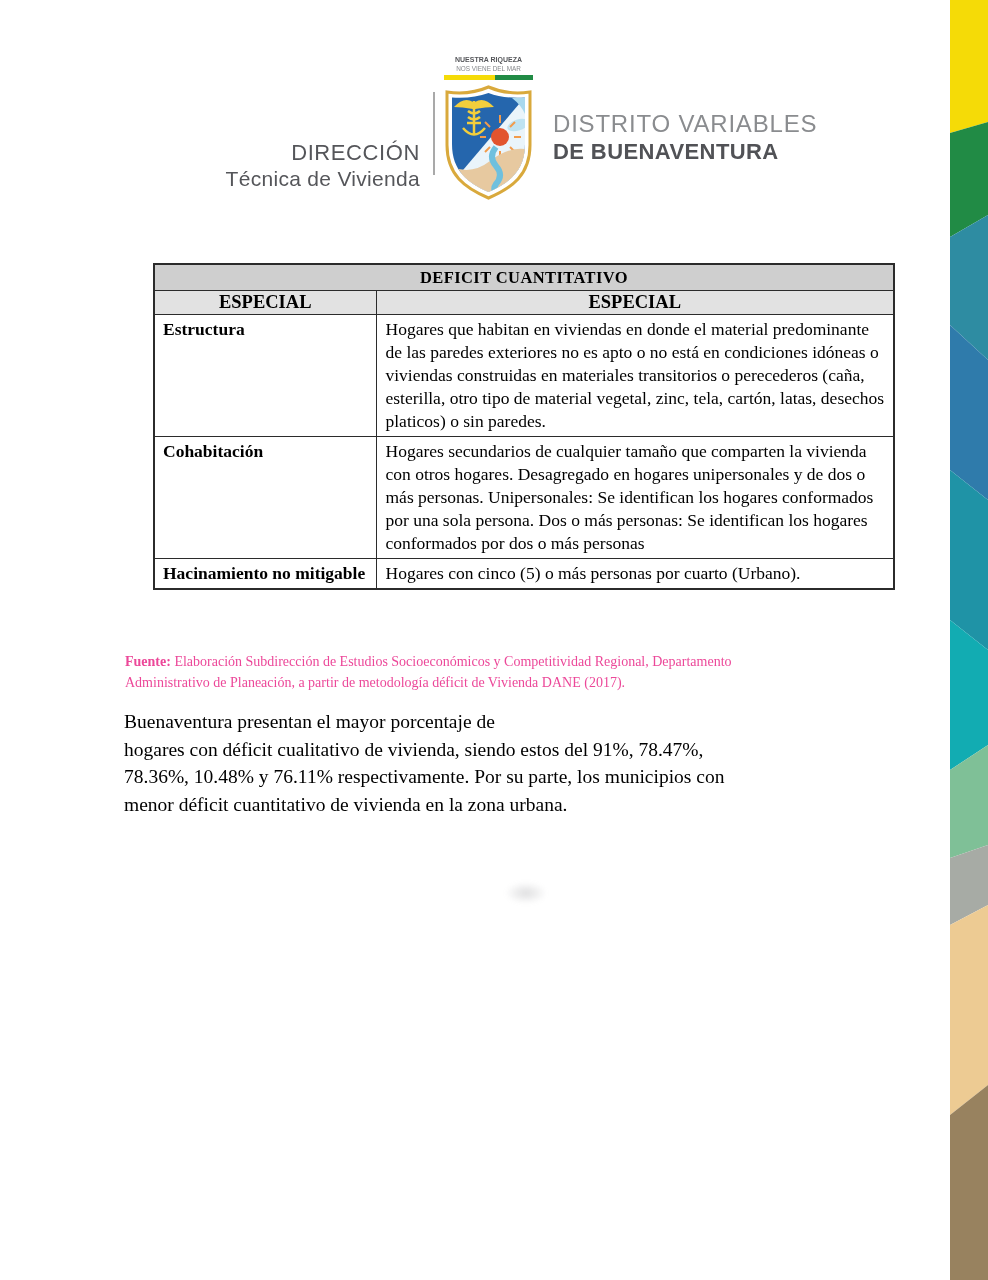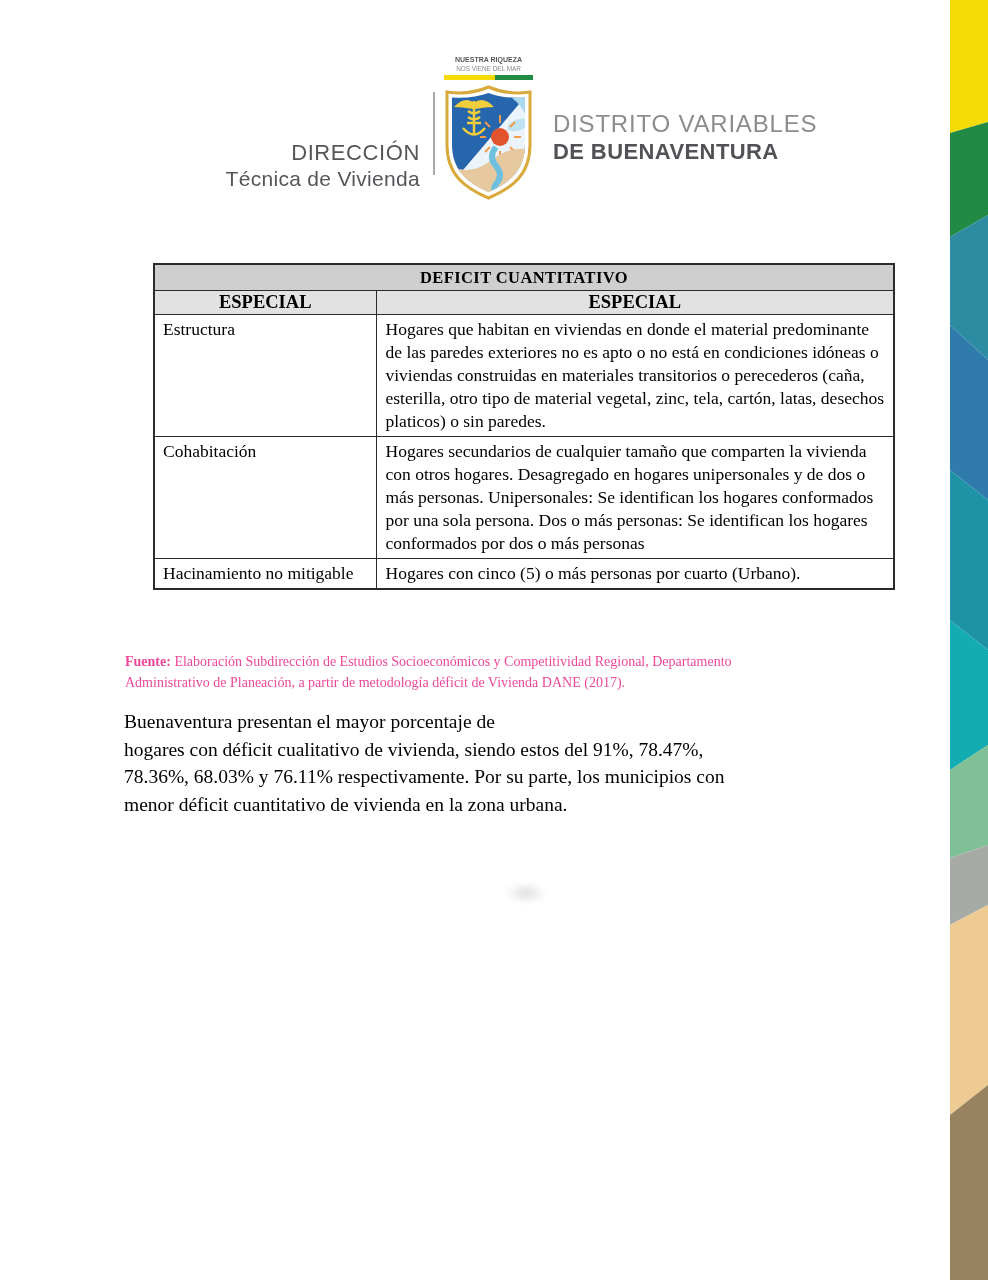--- a/index.html
+++ b/index.html
@@ -25,21 +25,21 @@
   .hdr-right .l1 { font-size:24px; color:#8a8c8f; letter-spacing:.8px; }
   .hdr-right .l2 { font-size:22px; font-weight:bold; color:#515256; letter-spacing:.4px; margin-top:1px; }
 
   
   .tbl-wrap { position:absolute; left:118px; top:263px; width:742px; }
   table { width:100%; border-collapse:collapse; border:2.5px solid #2b2b2b;margin-left:35px; }
   td, th { border:1.6px solid #2b2b2b; vertical-align:top; }
   th.title { background:#cfcfcf; font-size:16.5px; letter-spacing:.4px; padding:3px 2px 2px;
     font-weight:bold; text-align:center; }
   th.col { background:#e2e2e2; font-size:18.5px; padding:1px 2px; font-weight:bold; text-align:center; }
-  td.var { width:222px; font-weight:normal; font-size:17.5px; padding:3px 6px 3px 8px; line-height:23px; }
+  td.var { width:222px; font-weight:bold; font-size:17.5px; padding:3px 6px 3px 8px; line-height:23px; }
   td.cat { font-size:17.5px; padding:3px 6px 3px 9px; line-height:23px; }
 
   
   .fuente { position:absolute; left:125px; top:652px; width:742px;
     font-size:14px; line-height:20.5px; color:#ec4899; white-space:pre-line; }
   .fuente .lbl { font-weight:bold; }
 
   
   .para { position:absolute; left:124px; top:708px; width:736px;
     font-size:19.5px; line-height:27.5px; color:#000; white-space:pre-line; }
@@ -165,19 +165,19 @@
       </tr>
     </tbody>
       </table>
   </div>
 
   <div class="fuente"><span class="lbl">Fuente:</span><span> Elaboración Subdirección de Estudios Socioeconómicos y Competitividad Regional, Departamento
 Administrativo de Planeación, a partir de metodología déficit de Vivienda DANE (2017).</span></div>
 
   <div class="para">Buenaventura presentan el mayor porcentaje de
 hogares con déficit cualitativo de vivienda, siendo estos del 91%, 78.47%,
-78.36%, 68.03% y 76.11% respectivamente. Por su parte, los municipios con
+78.36%, 10.48% y 76.11% respectivamente. Por su parte, los municipios con
 menor déficit cuantitativo de vivienda en la zona urbana.</div>
 
   <div class="smudge"></div>
 
 
 </div>
 
 </body></html>

